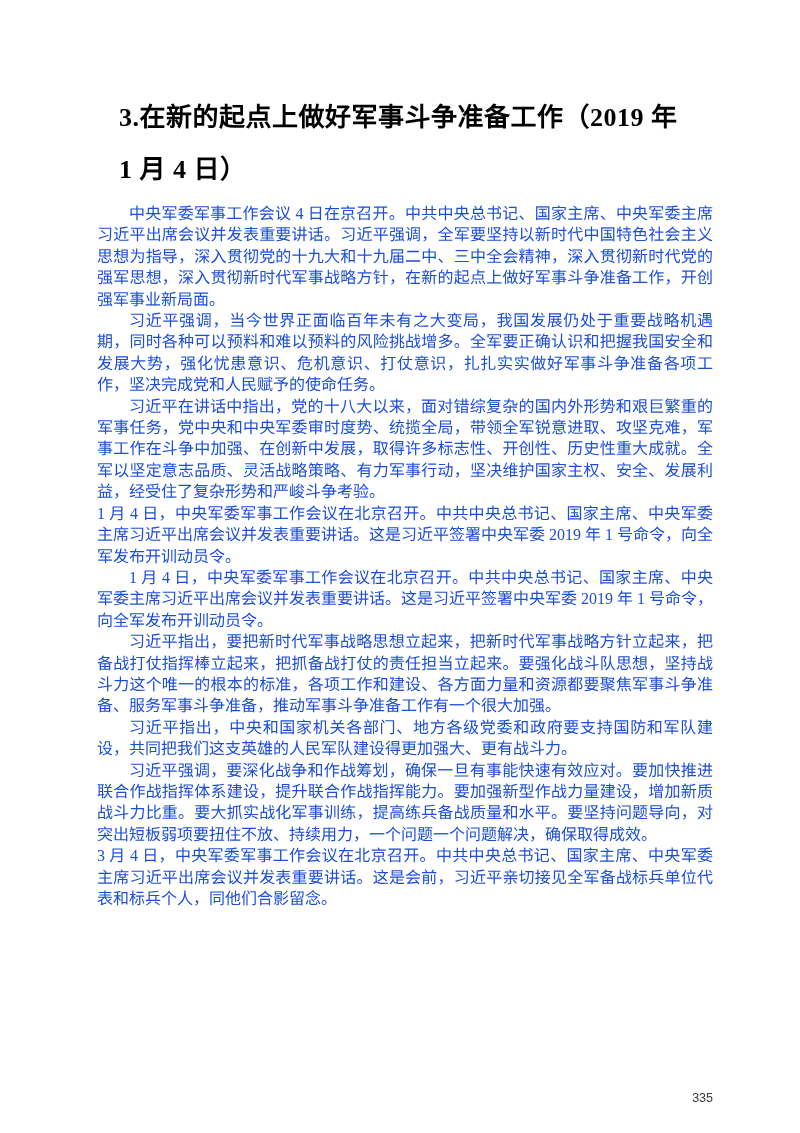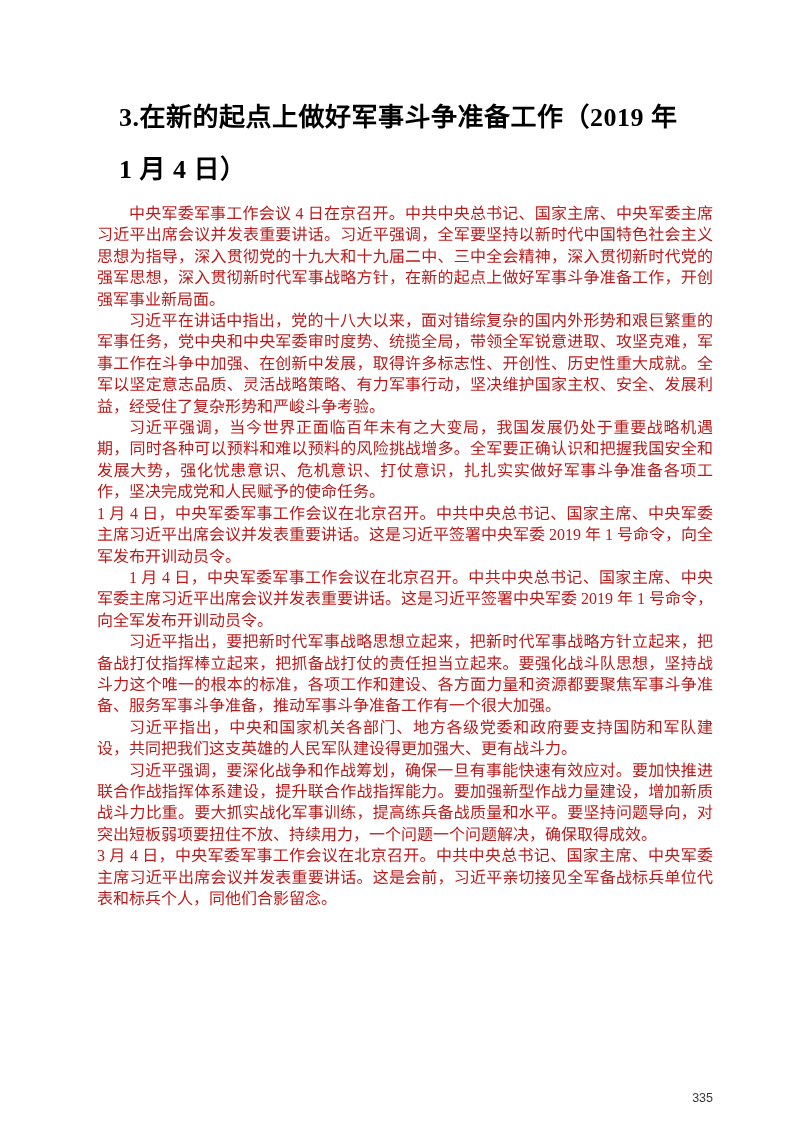--- a/index.html
+++ b/index.html
@@ -35,21 +35,21 @@
     width: 616px;
   }
   .para {
     margin: 0;
     font-size: 16px;
     line-height: 21.4px;
     text-align: justify;
     text-indent: 2em;
     letter-spacing: 0;
     word-break: break-all;
-    color: #b91c1c;
+    color: #1d4ed8;
   }
   .para.no-indent {
     text-indent: 0;
   }
   .page-footer {
     position: absolute;
     left: 97px;
     width: 616px;
     top: 1044px;
     text-align: right;
@@ -63,22 +63,22 @@
 </style>
 </head>
 <body>
 
 <div class="page">
 
   <h1 class="doc-title">3.在新的起点上做好军事斗争准备工作（2019 年 1 月 4 日）</h1>
 
   <div class="doc-body">
     <p class="para">中央军委军事工作会议 4 日在京召开。中共中央总书记、国家主席、中央军委主席习近平出席会议并发表重要讲话。习近平强调，全军要坚持以新时代中国特色社会主义思想为指导，深入贯彻党的十九大和十九届二中、三中全会精神，深入贯彻新时代党的强军思想，深入贯彻新时代军事战略方针，在新的起点上做好军事斗争准备工作，开创强军事业新局面。</p>
+    <p class="para">习近平强调，当今世界正面临百年未有之大变局，我国发展仍处于重要战略机遇期，同时各种可以预料和难以预料的风险挑战增多。全军要正确认识和把握我国安全和发展大势，强化忧患意识、危机意识、打仗意识，扎扎实实做好军事斗争准备各项工作，坚决完成党和人民赋予的使命任务。</p>
     <p class="para">习近平在讲话中指出，党的十八大以来，面对错综复杂的国内外形势和艰巨繁重的军事任务，党中央和中央军委审时度势、统揽全局，带领全军锐意进取、攻坚克难，军事工作在斗争中加强、在创新中发展，取得许多标志性、开创性、历史性重大成就。全军以坚定意志品质、灵活战略策略、有力军事行动，坚决维护国家主权、安全、发展利益，经受住了复杂形势和严峻斗争考验。</p>
-    <p class="para">习近平强调，当今世界正面临百年未有之大变局，我国发展仍处于重要战略机遇期，同时各种可以预料和难以预料的风险挑战增多。全军要正确认识和把握我国安全和发展大势，强化忧患意识、危机意识、打仗意识，扎扎实实做好军事斗争准备各项工作，坚决完成党和人民赋予的使命任务。</p>
     <p class="para no-indent">1 月 4 日，中央军委军事工作会议在北京召开。中共中央总书记、国家主席、中央军委主席习近平出席会议并发表重要讲话。这是习近平签署中央军委 2019 年 1 号命令，向全军发布开训动员令。</p>
     <p class="para">1 月 4 日，中央军委军事工作会议在北京召开。中共中央总书记、国家主席、中央军委主席习近平出席会议并发表重要讲话。这是习近平签署中央军委 2019 年 1 号命令，向全军发布开训动员令。</p>
     <p class="para">习近平指出，要把新时代军事战略思想立起来，把新时代军事战略方针立起来，把备战打仗指挥棒立起来，把抓备战打仗的责任担当立起来。要强化战斗队思想，坚持战斗力这个唯一的根本的标准，各项工作和建设、各方面力量和资源都要聚焦军事斗争准备、服务军事斗争准备，推动军事斗争准备工作有一个很大加强。</p>
     <p class="para">习近平指出，中央和国家机关各部门、地方各级党委和政府要支持国防和军队建设，共同把我们这支英雄的人民军队建设得更加强大、更有战斗力。</p>
     <p class="para">习近平强调，要深化战争和作战筹划，确保一旦有事能快速有效应对。要加快推进联合作战指挥体系建设，提升联合作战指挥能力。要加强新型作战力量建设，增加新质战斗力比重。要大抓实战化军事训练，提高练兵备战质量和水平。要坚持问题导向，对突出短板弱项要扭住不放、持续用力，一个问题一个问题解决，确保取得成效。</p>
     <p class="para no-indent">3 月 4 日，中央军委军事工作会议在北京召开。中共中央总书记、国家主席、中央军委主席习近平出席会议并发表重要讲话。这是会前，习近平亲切接见全军备战标兵单位代表和标兵个人，同他们合影留念。</p>
   </div>
 
   <div class="page-footer">
     <span class="page-number">335</span>

